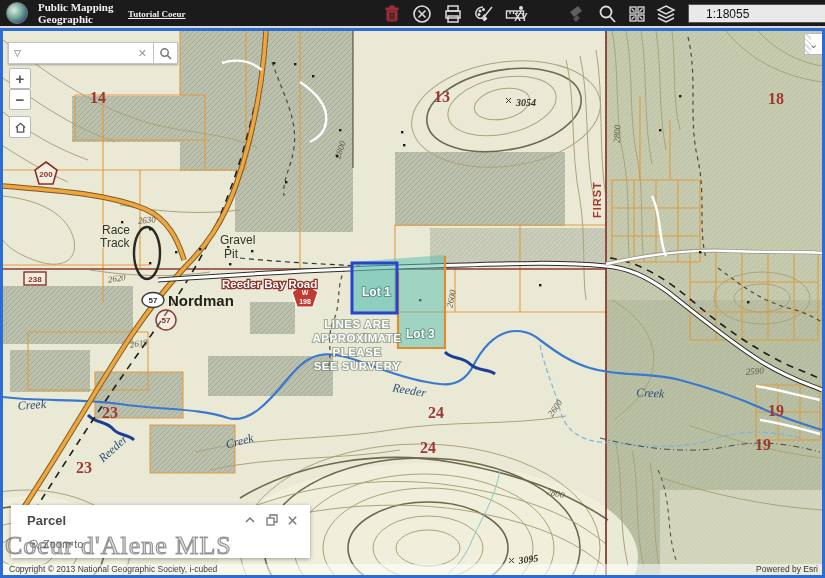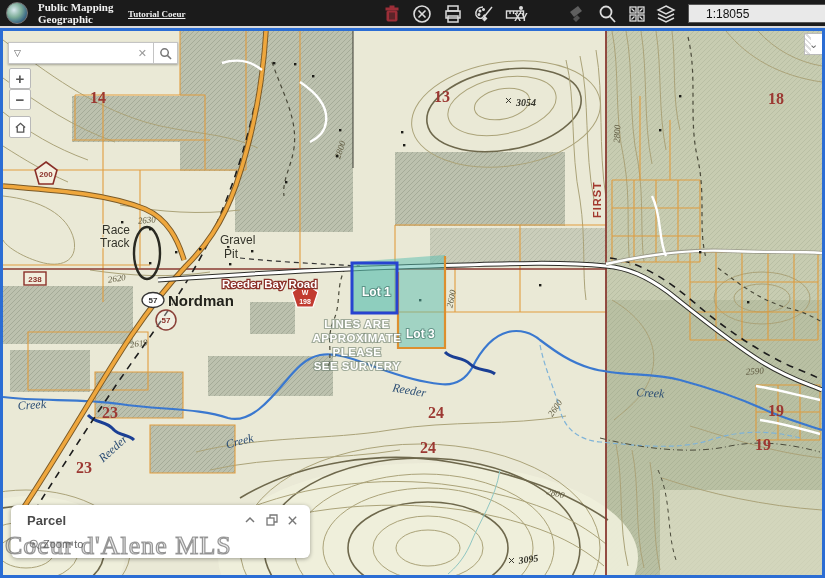--- a/index.html
+++ b/index.html
@@ -50,21 +50,21 @@
   .zbtn{position:absolute;left:6px;width:22px;height:21px;background:#fff;border:1px solid #b9b9b9;
     box-sizing:border-box;color:#555;font-size:15px;font-weight:bold;text-align:center;line-height:19px;cursor:pointer;border-radius:2px;}
   #home-btn{position:absolute;left:6px;top:85px;width:22px;height:22px;background:#fff;border:1px solid #b9b9b9;
     border-radius:2px;box-sizing:border-box;display:flex;align-items:center;justify-content:center;cursor:pointer;}
   #collapse-tab{position:absolute;right:0px;top:2px;width:18px;height:22px;background:#fff;border:1px solid #bbb;
     border-right:none;box-sizing:border-box;display:flex;align-items:center;justify-content:center;cursor:pointer;}
   #collapse-tab .stripes{position:absolute;left:0;top:0;bottom:0;width:6px;
     background:repeating-linear-gradient(45deg,#fff 0 2px,#ddd 2px 4px);}
   #collapse-tab .chev{color:#666;font-size:11px;}
   
-  #parcel-panel{position:absolute;left:8px;top:474px;width:299px;height:53px;background:#fff;border-radius:6px;
+  #parcel-panel{position:absolute;left:8px;top:474px;width:299px;height:53px;background:#fff;border-radius:0;
     box-shadow:0 1px 4px rgba(0,0,0,.35);}
   #parcel-title{position:absolute;left:16px;top:8px;font-size:13px;font-weight:bold;color:#4a4a4a;}
   .p-icon{position:absolute;top:7px;width:16px;height:16px;color:#777;cursor:pointer;display:flex;align-items:center;justify-content:center;}
   #zoom-to{position:absolute;left:18px;top:33px;font-size:11px;color:#666;cursor:pointer;display:flex;align-items:center;gap:3px;}
   
   #watermark{position:absolute;left:2px;top:500px;font-family:"Liberation Serif",serif;font-size:26px;letter-spacing:1px;
     color:rgba(130,130,130,0.18);-webkit-text-stroke:1.2px rgba(100,100,100,.65);z-index:30;pointer-events:none;white-space:nowrap;}
   
   #attrib{position:absolute;left:0;right:0;bottom:0;height:11px;background:rgba(255,255,255,.55);z-index:25;}
   #copyright{position:absolute;left:6px;top:0px;font-size:8.5px;color:#3d3d3d;line-height:11px;}
@@ -467,15 +467,19 @@
             <line x1="4" y1="6" x2="8" y2="6"></line>
             <line x1="6" y1="4" x2="6" y2="8"></line>
             <line x1="9.5" y1="9.5" x2="13" y2="13"></line>
         </svg>
         <span>Zoom to</span>
       </div>
     </div>
 
     <div id="watermark">Coeur d'Alene MLS</div>
 
+    <div id="attrib">
+      <span id="copyright">Copyright © 2013 National Geographic Society, i-cubed</span>
+      <span id="powered">Powered by Esri</span>
+    </div>
 
   </div>
 </div>
 
 </body></html>

